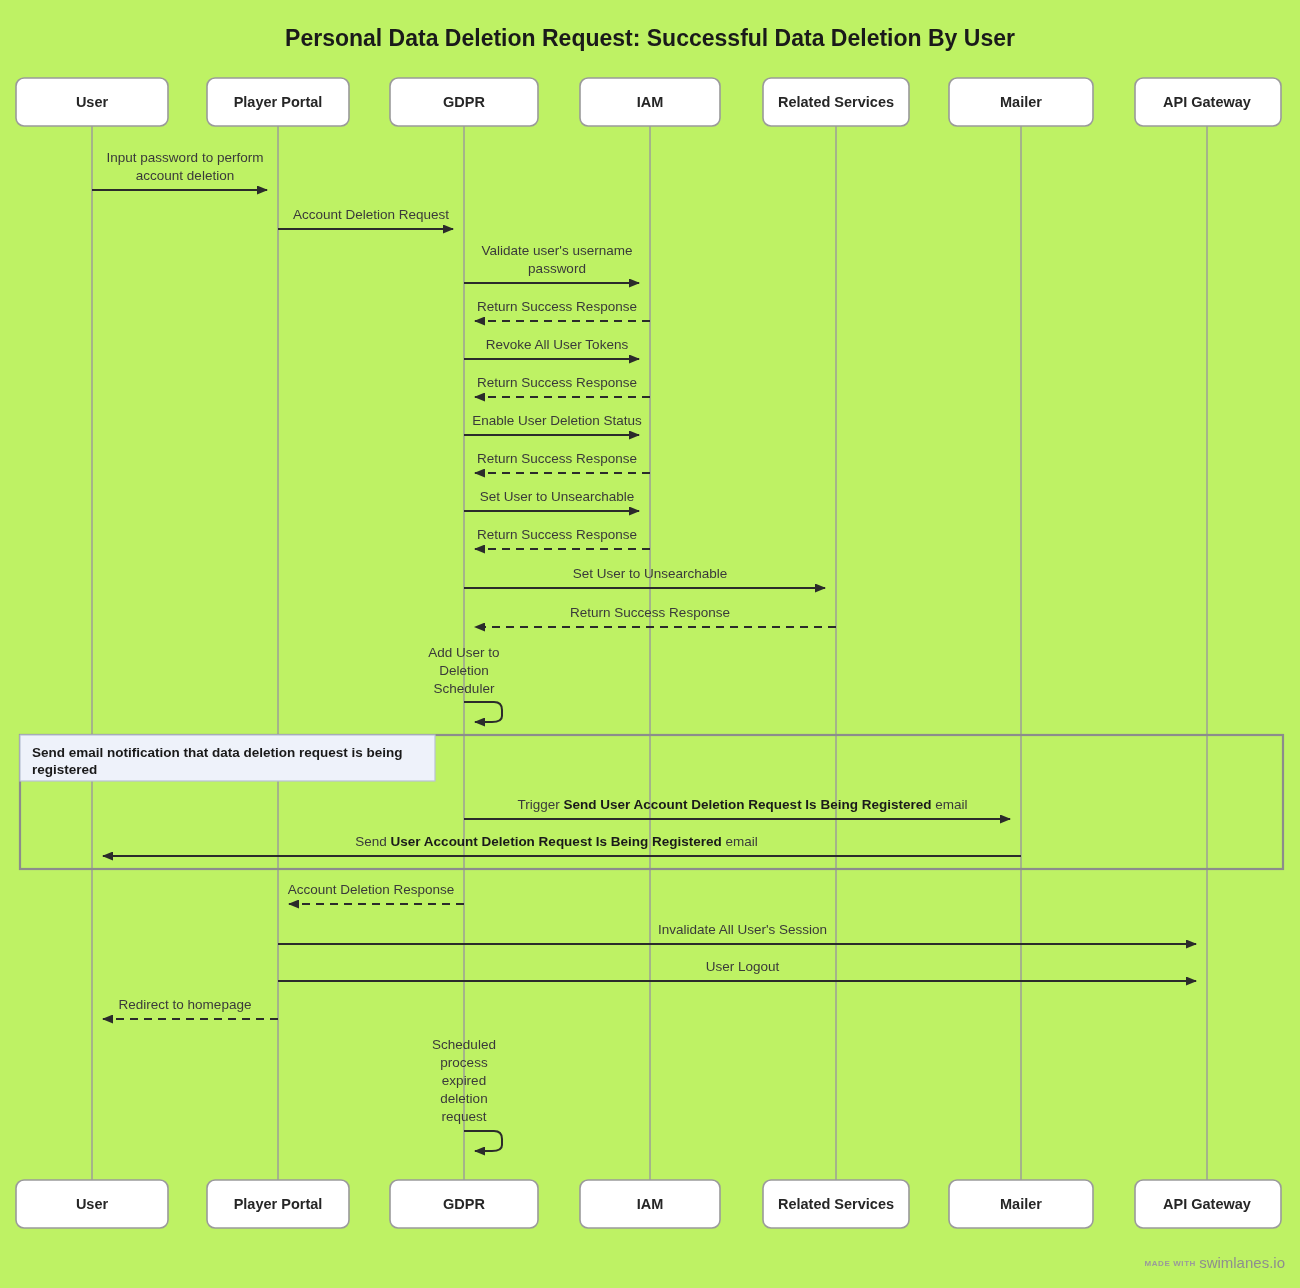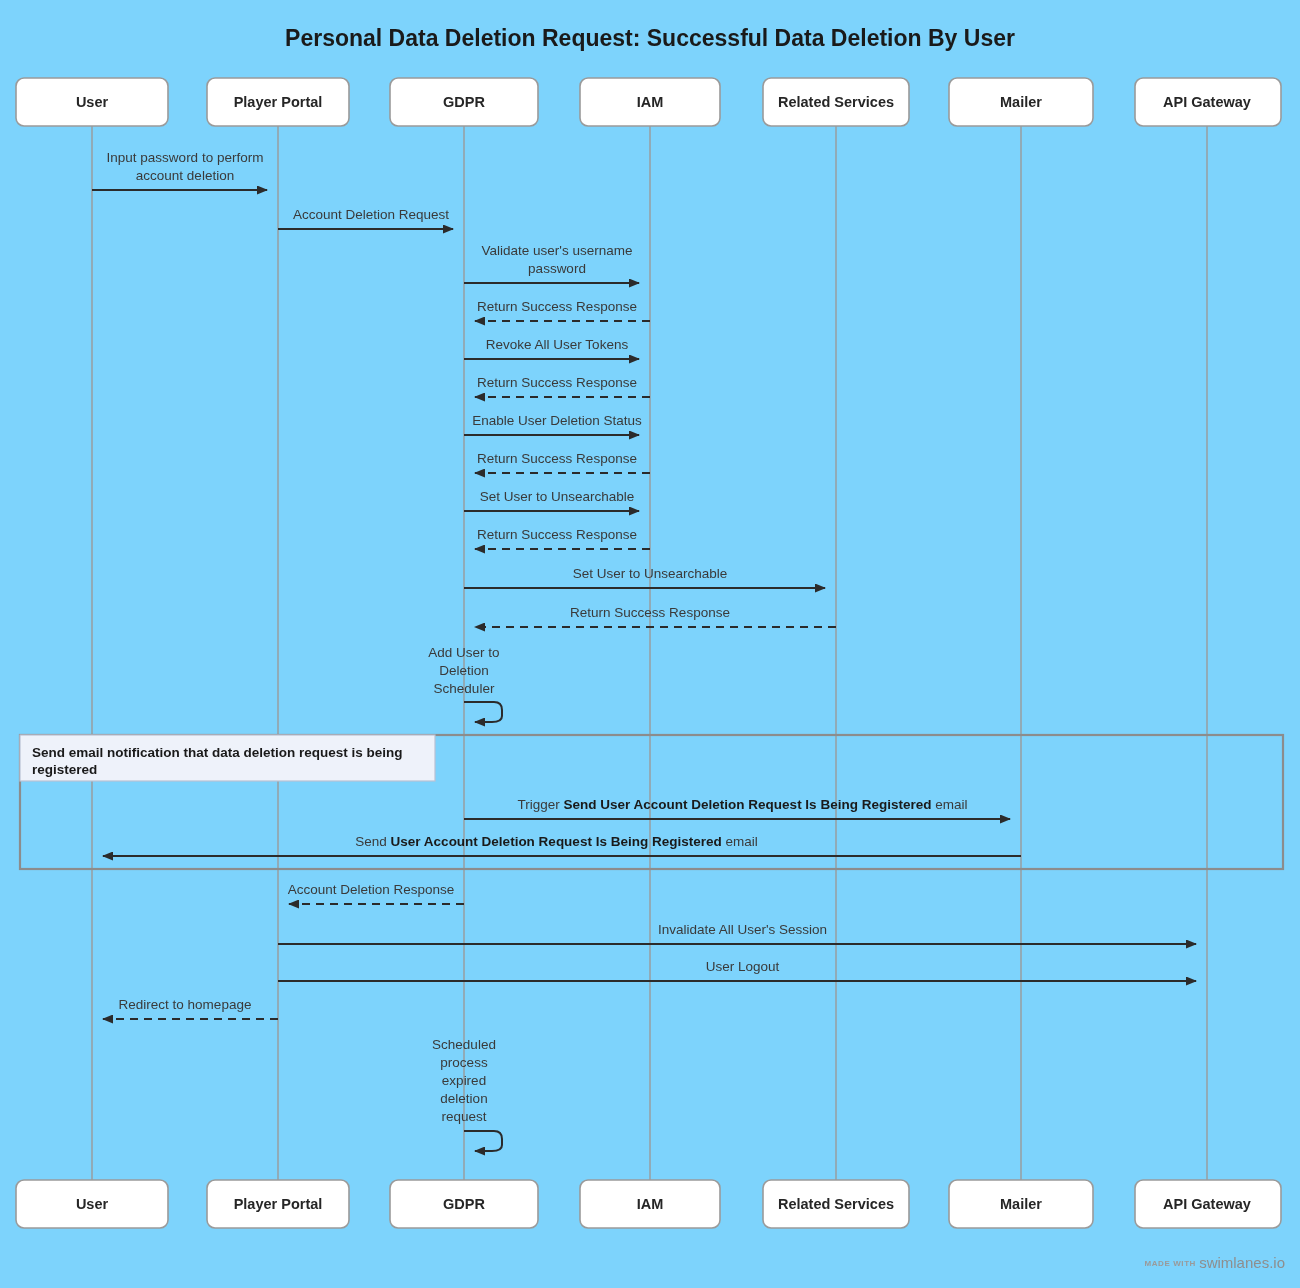--- a/index.html
+++ b/index.html
@@ -9,21 +9,21 @@
   }
   body {
     font-family: "Liberation Sans", sans-serif;
     color: #2b2b2b;
   }
   #canvas {
     position: relative;
     width: 1300px;
     height: 1288px;
     overflow: hidden;
-    background: #7dd3fc;
+    background: #bef264;
   }
   #diagram-svg {
     position: absolute;
     left: 0;
     top: 0;
     width: 1300px;
     height: 1288px;
   }
   .title-text {
     font-family: "Liberation Sans", sans-serif;

